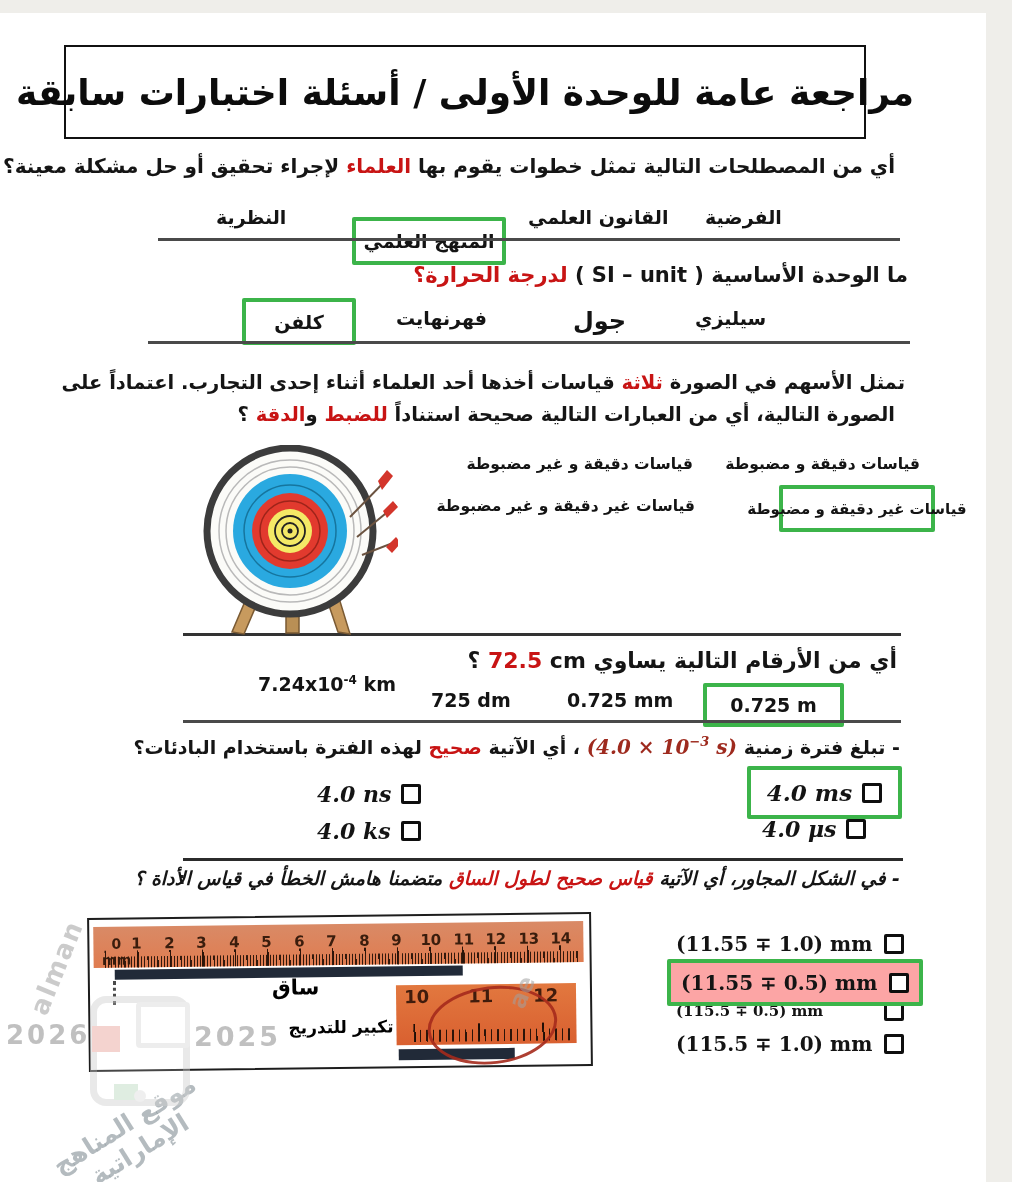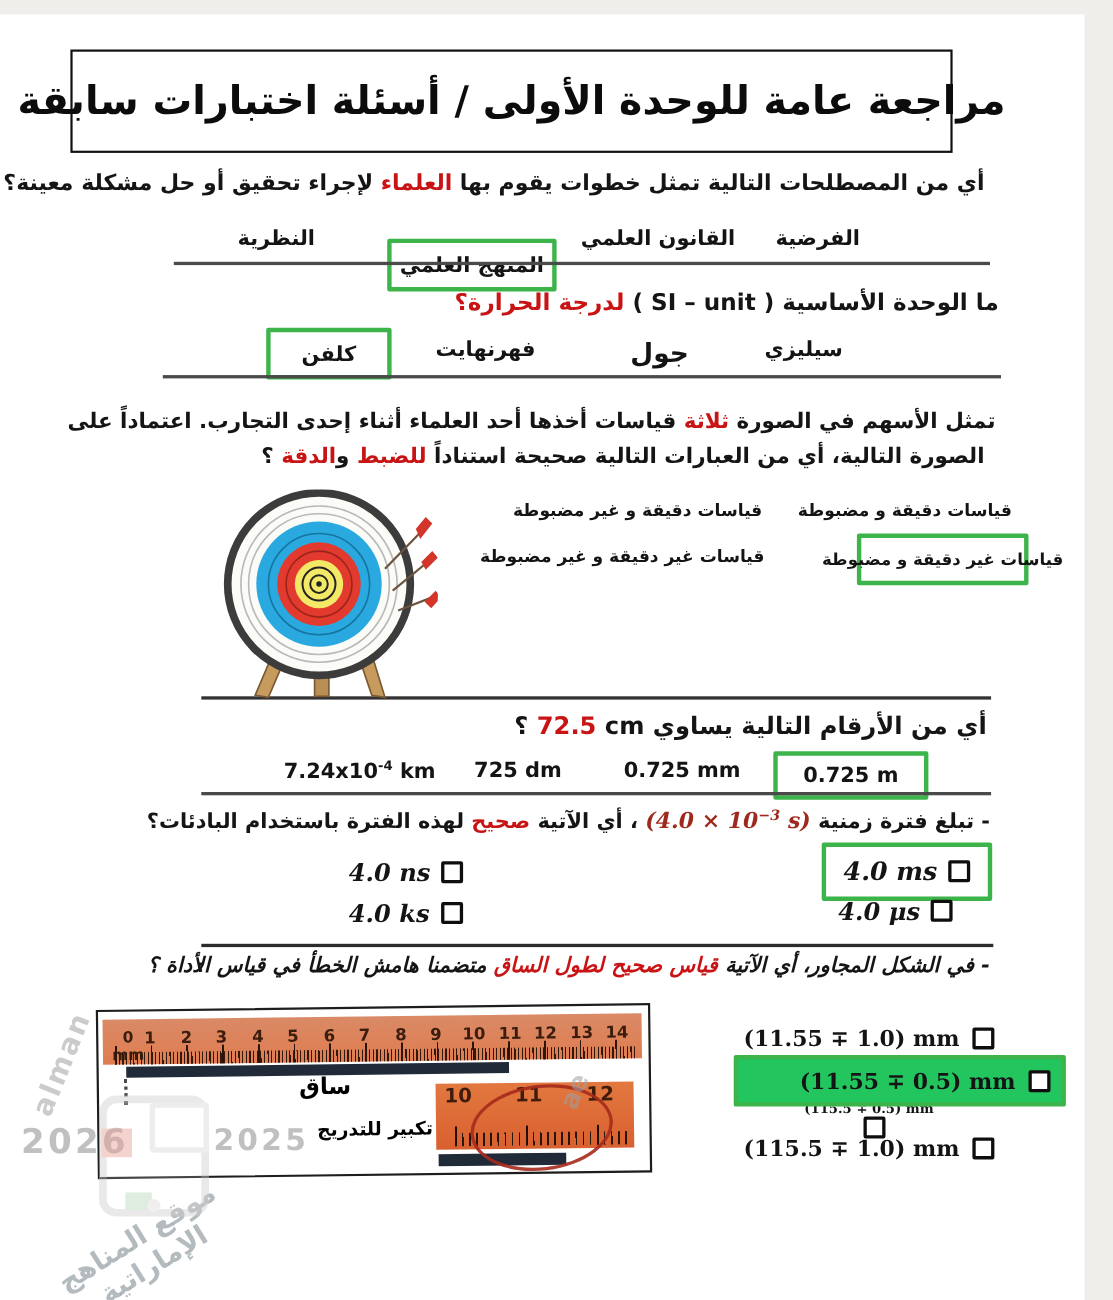--- a/index.html
+++ b/index.html
@@ -94,21 +94,21 @@
 <div class="opt" style="right:319px;top:455px;font-size:15.5px;direction:rtl;">قياسات دقيقة و غير مضبوطة</div>
 <div class="gbox" style="left:779px;top:485px;width:148px;height:39px;z-index:2;">
   <span class="opt" style="position:static;font-size:15px;direction:rtl;">قياسات غير دقيقة و مضبوطة</span>
 </div>
 <div class="opt" style="right:317px;top:497px;font-size:15.5px;direction:rtl;">قياسات غير دقيقة و غير مضبوطة</div>
 <div class="hline" style="left:183px;top:633px;width:718px;height:3px;background:#333;"></div>
 
 <div class="q" style="right:115px;top:648px;font-size:22px;">
   <span>أي من الأرقام التالية يساوي </span><span class="ltr"><span class="red">72.5</span><span> cm</span></span><span> ؟</span>
 </div>
-<div class="opt" style="left:258px;top:689px;font-size:19px;">
+<div class="opt" style="left:258px;top:673px;font-size:19px;">
   <span>7.24x10</span><sup style="font-size:12px;">-4</sup><span> km</span>
 </div>
 <div class="opt" style="left:431px;top:689px;font-size:19px;">725 dm</div>
 <div class="opt" style="left:567px;top:689px;font-size:19px;">0.725 mm</div>
 <div class="gbox" style="left:703px;top:683px;width:133px;height:36px;">
   <span class="opt" style="position:static;font-size:19px;">0.725 m</span>
 </div>
 <div class="hline" style="left:183px;top:720px;width:718px;"></div>
 
 <div class="q" style="right:112px;top:734px;font-size:19px;">
@@ -172,38 +172,38 @@
   </div>
   <div class="abs" style="left:308px;top:133px;width:116px;height:11px;background:#212a38;"></div>
   <div class="abs" style="left:337px;top:71px;width:124px;height:72px;border:3.5px solid rgba(165,42,28,0.9);
               border-radius:50%;transform:rotate(-6deg);"></div>
 </div>
 
 <div class="opt ser ltr" style="left:676px;top:932px;width:228px;font-size:20px;display:flex;justify-content:space-between;align-items:center;">
   <span>(11.55 ∓ 1.0) mm</span>
     <span class="cb"></span>
 </div>
-<div class="gbox" style="left:667px;top:959px;width:248px;height:39px;z-index:2;background:#22c55e;padding-left:46px;">
+<div class="gbox" style="left:667px;top:959px;width:248px;height:39px;z-index:2;background:#fca5a5;">
   <span class="opt ser ltr" style="position:static;width:228px;font-size:20px;display:flex;justify-content:space-between;align-items:center;">
     <span>(11.55 ∓ 0.5) mm</span>
       <span class="cb"></span>
   </span>
 </div>
-<div class="opt ser ltr" style="left:676px;top:1001px;width:228px;font-size:12px;display:flex;justify-content:space-between;align-items:center;flex-direction:column;">
+<div class="opt ser ltr" style="left:676px;top:1001px;width:228px;font-size:15px;display:flex;justify-content:space-between;align-items:center;">
   <span>(115.5 ∓ 0.5) mm</span>
     <span class="cb"></span>
 </div>
 <div class="opt ser ltr" style="left:676px;top:1032px;width:228px;font-size:20px;display:flex;justify-content:space-between;align-items:center;">
   <span>(115.5 ∓ 1.0) mm</span>
     <span class="cb"></span>
 </div>
 
 <div class="wm" style="left:24px;top:1008px;font-size:26px;letter-spacing:2px;transform:rotate(-68deg);transform-origin:left top;">alman</div>
 <div class="wm" style="left:503px;top:1002px;font-size:24px;transform:rotate(-68deg);transform-origin:left top;">ae</div>
-<div class="wm" style="left:19px;top:1020px;font-size:31px;letter-spacing:3px;color:rgba(150,150,150,0.6);">2026</div>
+<div class="wm" style="left:6px;top:1020px;font-size:26px;letter-spacing:3px;color:rgba(150,150,150,0.6);">2026</div>
 <div class="wm" style="left:194px;top:1021px;font-size:27px;letter-spacing:3px;color:rgba(150,150,150,0.6);">2025</div>
 <div class="wm" style="left:-8px;top:1108px;width:280px;font-size:25px;direction:rtl;text-align:center;
             transform:rotate(-32deg);color:rgba(130,142,148,0.6);">موقع المناهج الإماراتية</div>
 
 <div class="abs" style="left:90px;top:996px;width:100px;height:110px;z-index:6;opacity:0.45;pointer-events:none;">
   <div class="abs" style="left:0;top:0;width:100px;height:110px;border:7px solid #cfcfcf;border-radius:16px;box-sizing:border-box;background:rgba(255,255,255,0.4);"></div>
   <div class="abs" style="left:46px;top:6px;width:44px;height:36px;border:5px solid #d8d8d8;background:#fff;border-radius:4px;"></div>
   <div class="abs" style="left:2px;top:30px;width:28px;height:26px;background:#e8a096;"></div>
   <div class="abs" style="left:24px;top:88px;width:24px;height:16px;background:#b9d8bd;"></div>
   <div class="abs" style="left:44px;top:94px;width:12px;height:12px;border-radius:50%;background:#dcdcdc;"></div>

